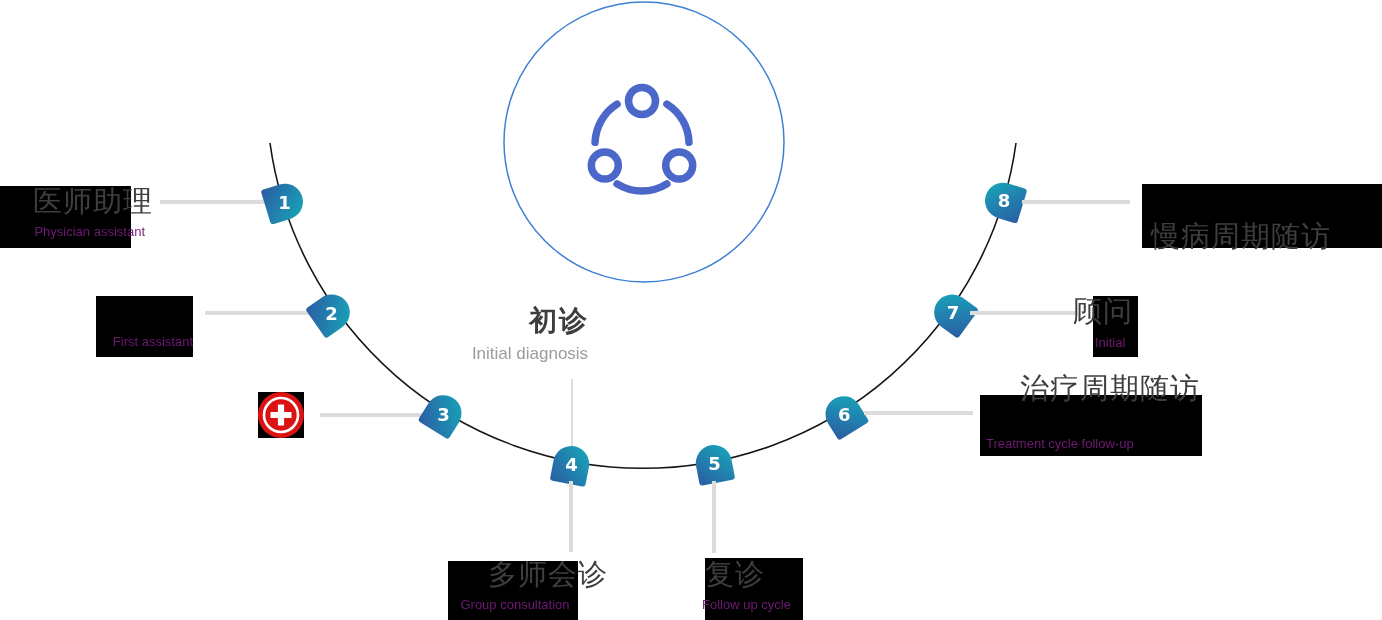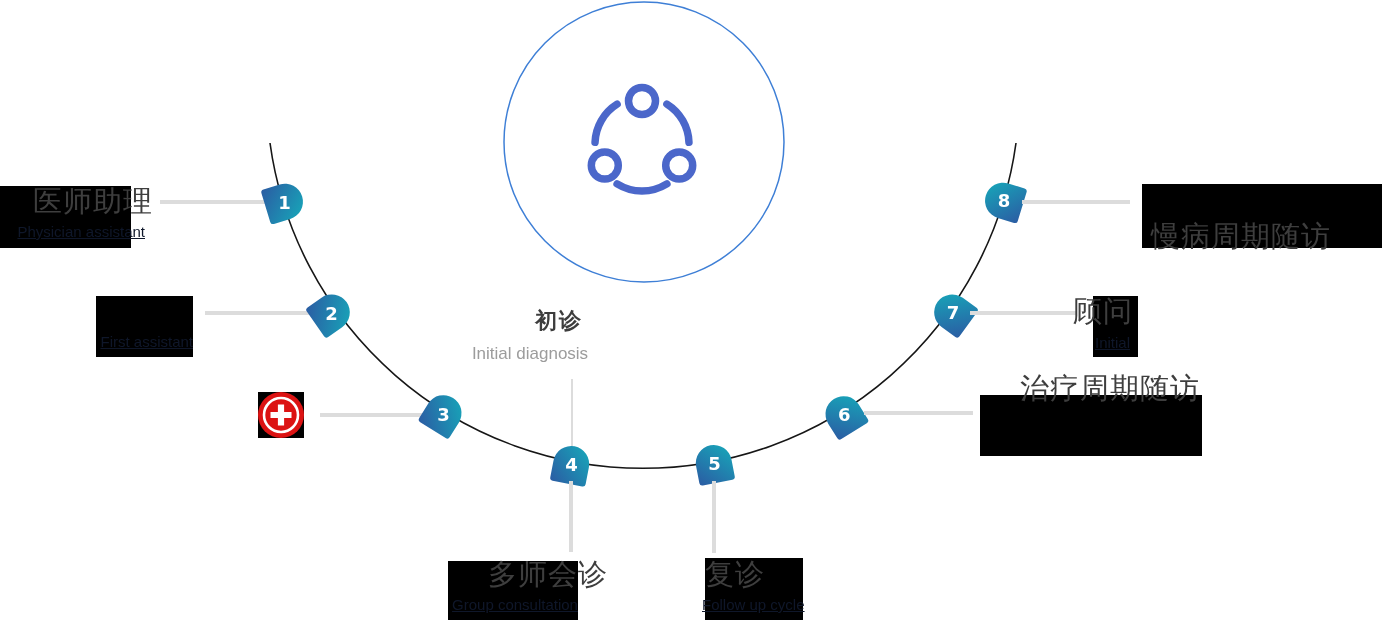--- a/index.html
+++ b/index.html
@@ -7,37 +7,37 @@
     position:relative;width:1382px;height:620px;overflow:hidden;background:#ffffff;
     font-family:"Liberation Sans","DejaVu Sans",sans-serif;
   }
   .layer{position:absolute;left:0;top:0;}
   .hl{position:absolute;background:#000000;}
   .zh{
     position:absolute;font-size:29px;line-height:28px;color:#3e3e3e;
     letter-spacing:1px;white-space:nowrap;padding-left:8px;
   }
   .en{
-    position:absolute;font-size:15px;line-height:20px;color:#0f172a;white-space:nowrap;text-decoration:underline;
+    position:absolute;font-size:13px;line-height:20px;color:#701a75;white-space:nowrap;
   }
   .t-right{text-align:right;}
   .t-center{text-align:center;}
   .connector{position:absolute;background:#dcdcdc;}
   .badge{position:absolute;width:38px;height:36px;}
   .badge-shape{
     width:100%;height:100%;border-radius:3px 18px 18px 3px;
     background:linear-gradient(135deg,#2b5ca3 0%,#16aaba 100%);
     display:flex;align-items:center;justify-content:center;
   }
   .badge-num{
     color:#ffffff;font-weight:bold;font-size:18px;
     font-family:"DejaVu Sans","Liberation Sans",sans-serif;
   }
   .center-zh{
-    position:absolute;font-size:22px;line-height:30px;color:#3d3d3d;font-weight:600;
+    position:absolute;font-size:28px;line-height:30px;color:#3d3d3d;font-weight:600;
     letter-spacing:2px;white-space:nowrap;
   }
   .center-en{position:absolute;font-size:17px;line-height:22px;color:#9c9c9c;white-space:nowrap;}
 </style>
 </head>
 <body>
 
 <div class="stage">
 
   <svg class="layer" width="1382" height="620" viewBox="0 0 1382 620">
@@ -119,20 +119,21 @@
   <div class="en" style="left:702px;top:595px;">Follow up cycle</div>
 
   <div class="badge" style="left:825px;top:397px;">
     <div class="badge-shape" style="transform:rotate(-122deg);">
       <span class="badge-num" style="transform:rotate(122deg);">6</span>
     </div>
   </div>
   <div class="connector" style="left:864px;top:411px;width:109px;height:4px;"></div>
   <div class="hl" style="left:980px;top:395px;width:222px;height:61px;"></div>
   <div class="zh" style="left:984px;top:374px;margin-left:28px;">治疗周期随访</div>
+  <div class="en" style="left:986px;top:434px;">Treatment cycle follow-up</div>
 
   <div class="badge" style="left:934px;top:295px;">
     <div class="badge-shape" style="transform:rotate(-144deg);">
       <span class="badge-num" style="transform:rotate(144deg);">7</span>
     </div>
   </div>
   <div class="connector" style="left:970px;top:311px;width:107px;height:4px;"></div>
   <div class="hl" style="left:1093px;top:296px;width:45px;height:61px;"></div>
   <div class="zh" style="left:1065px;top:297px;">顾问</div>
   <div class="en" style="left:1095px;top:333px;">Initial</div>

